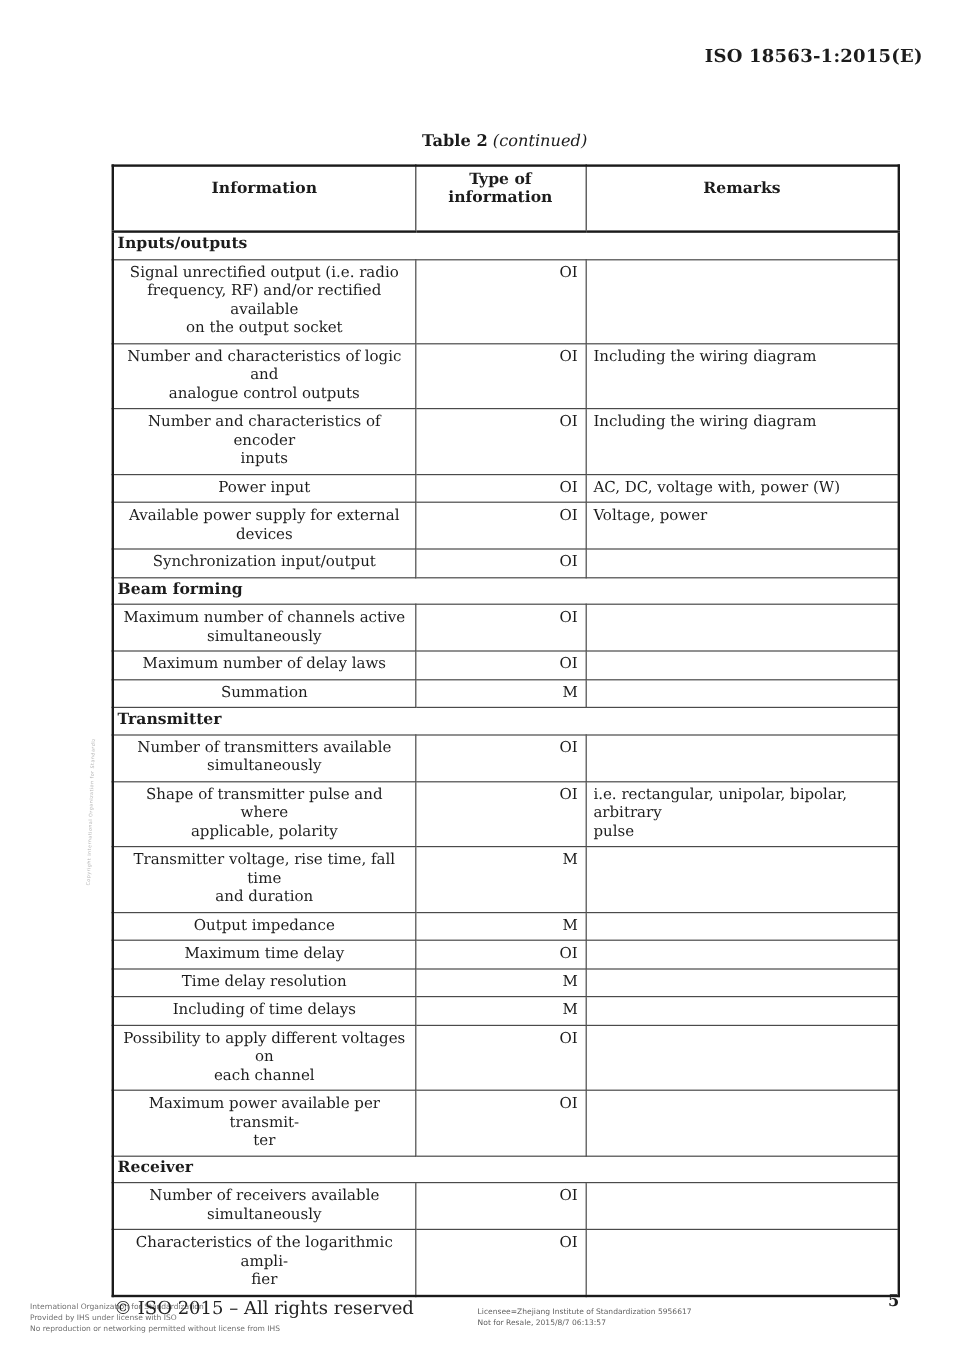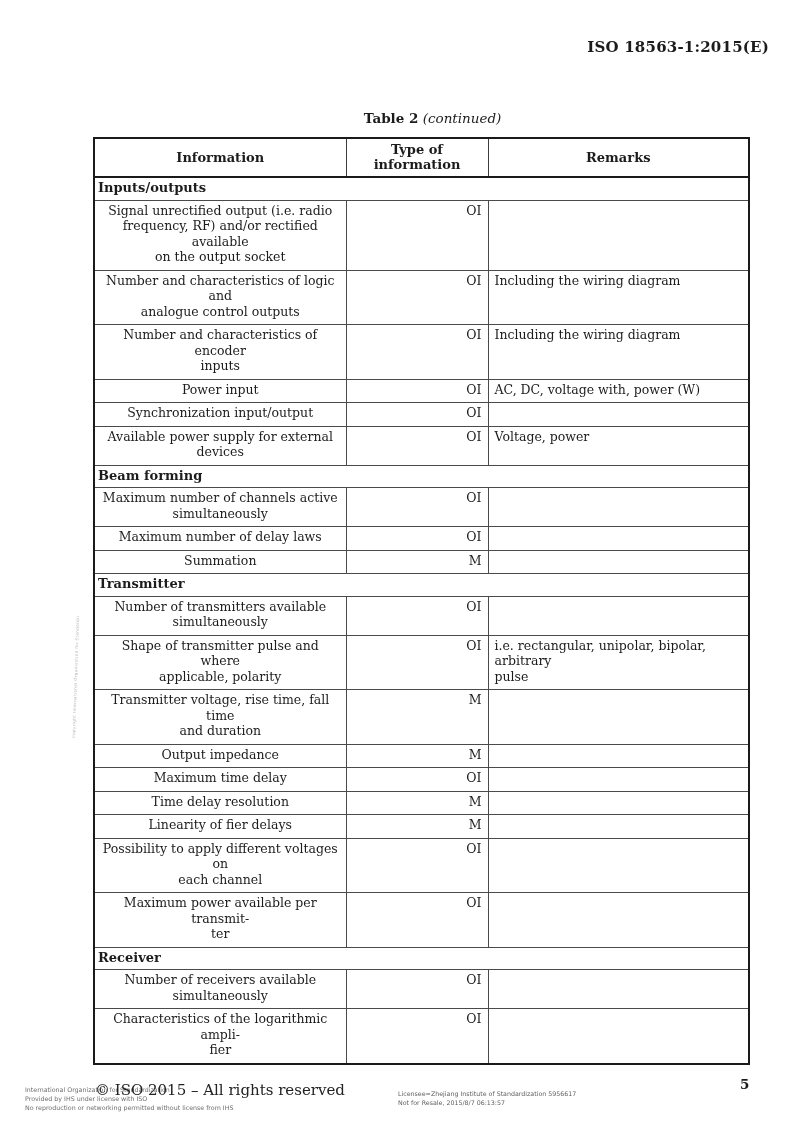--- a/index.html
+++ b/index.html
@@ -17,21 +17,21 @@
     position: absolute;
     top: 38px;
     right: 31px;
     font-size: 15px;
     font-weight: bold;
     letter-spacing: 0.2px;
   }
   .table-title {
     position: absolute;
     top: 110px;
-    left: 105px;
+    left: 93px;
     width: 655px;
     text-align: center;
     font-size: 13.5px;
   }
   .table-title .t-bold { font-weight: bold; }
   .table-title .t-italic { font-style: italic; }
   table.doc-table {
     position: absolute;
     top: 137px;
     left: 93px;
@@ -39,21 +39,21 @@
     border-collapse: collapse;
     table-layout: fixed;
     border: 2px solid #1a1a1a;
   }
   .doc-table th {
     border: 1px solid #3c3c3c;
     border-bottom: 2px solid #1a1a1a;
     font-size: 13px;
     font-weight: bold;
     text-align: center;
-    padding: 3px 4px 4px 4px;
+    padding: 3px 4px 20px 4px;
   }
   .doc-table td {
     border: 1px solid #4a4a4a;
     font-size: 12.5px;
     line-height: 15.5px;
     vertical-align: top;
     padding: 2px 6px 5px 6px;
   }
   .doc-table td.cell-info { white-space: pre-line; text-align: center; }
   .doc-table td.cell-type { text-align: right; }
@@ -159,31 +159,31 @@
 inputs</td>
           <td class="cell-type">OI</td>
           <td class="cell-remarks">Including the wiring diagram</td>
         </tr>
         <tr>
           <td class="cell-info">Power input</td>
           <td class="cell-type">OI</td>
           <td class="cell-remarks">AC, DC, voltage with, power (W)</td>
         </tr>
         <tr>
-          <td class="cell-info">Synchronization input/output</td>
-          <td class="cell-type">OI</td>
-          <td class="cell-remarks"></td>
-        </tr>
-        <tr>
           <td class="cell-info">Available power supply for external
 devices</td>
           <td class="cell-type">OI</td>
           <td class="cell-remarks">Voltage, power</td>
         </tr>
         <tr>
+          <td class="cell-info">Synchronization input/output</td>
+          <td class="cell-type">OI</td>
+          <td class="cell-remarks"></td>
+        </tr>
+        <tr>
           <td colspan="3" class="section-cell">Beam forming</td>
         </tr>
         <tr>
           <td class="cell-info">Maximum number of channels active
 simultaneously</td>
           <td class="cell-type">OI</td>
           <td class="cell-remarks"></td>
         </tr>
         <tr>
           <td class="cell-info">Maximum number of delay laws</td>
@@ -226,21 +226,21 @@
           <td class="cell-info">Maximum time delay</td>
           <td class="cell-type">OI</td>
           <td class="cell-remarks"></td>
         </tr>
         <tr>
           <td class="cell-info">Time delay resolution</td>
           <td class="cell-type">M</td>
           <td class="cell-remarks"></td>
         </tr>
         <tr>
-          <td class="cell-info">Linearity of fier delays</td>
+          <td class="cell-info">Including of time delays</td>
           <td class="cell-type">M</td>
           <td class="cell-remarks"></td>
         </tr>
         <tr>
           <td class="cell-info">Possibility to apply different voltages on
 each channel</td>
           <td class="cell-type">OI</td>
           <td class="cell-remarks"></td>
         </tr>
         <tr>

